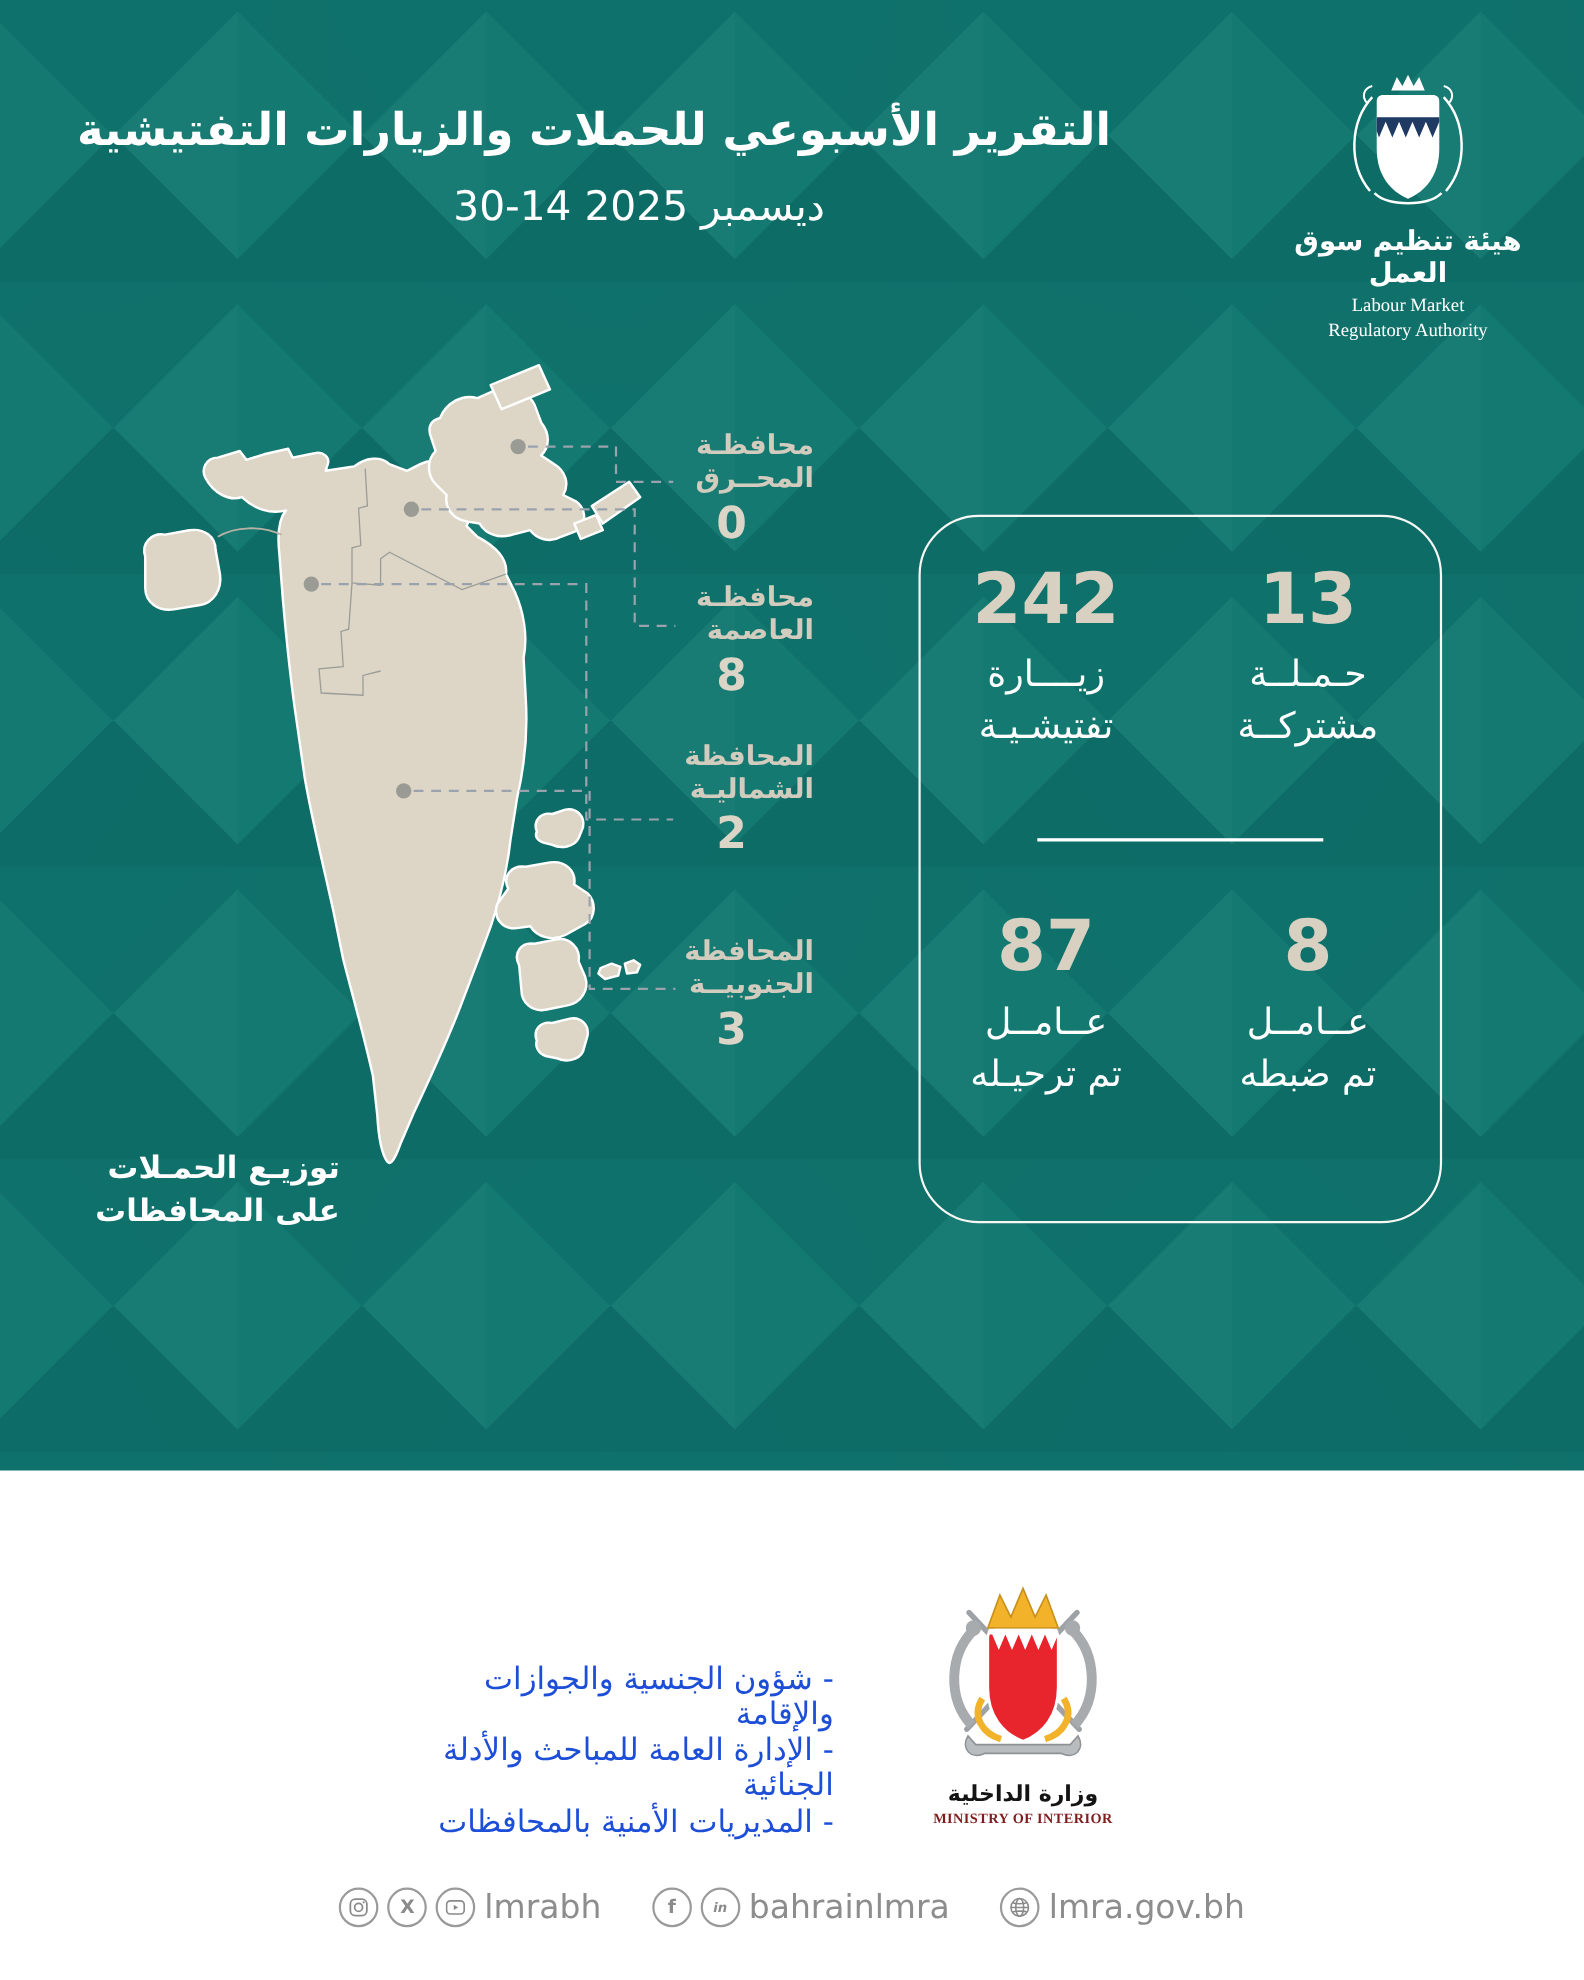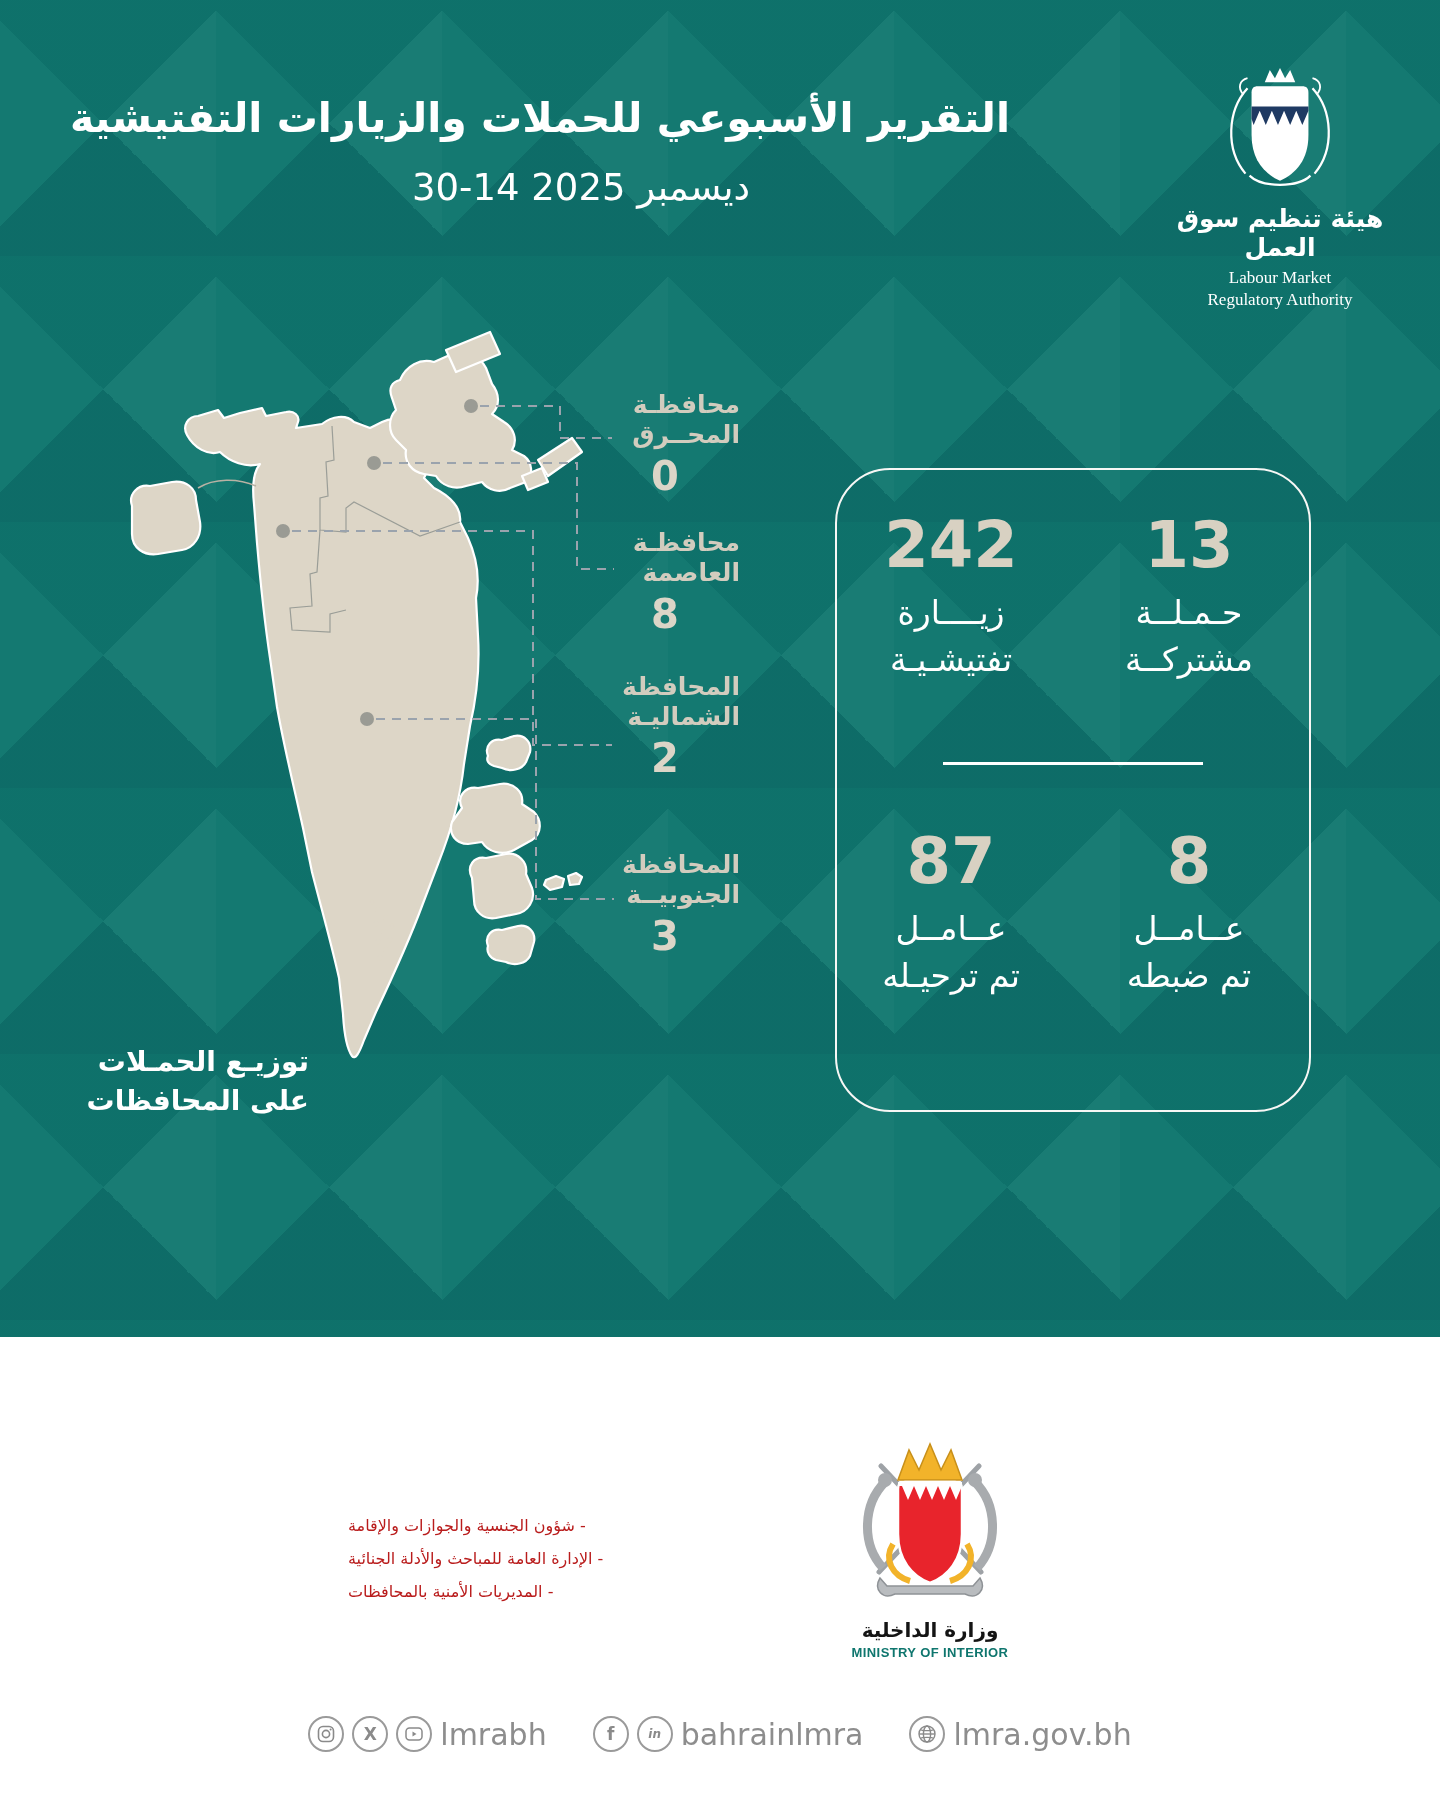--- a/index.html
+++ b/index.html
@@ -33,24 +33,24 @@
   .stat-label{font-size:33px;color:#ffffff;line-height:47px;margin-top:10px;font-weight:500;}
   .stat-divider{position:absolute;left:106px;top:292px;width:260px;height:3px;background:#ffffff;}
   .cell-tr{left:246px;top:42px;} .cell-tl{left:8px;top:42px;}
   .cell-br{left:246px;top:358px;} .cell-bl{left:8px;top:358px;}
   
   .white-sec{position:absolute;left:0;top:1337px;width:1440px;height:463px;background:#ffffff;}
   .badge{position:absolute;left:566px;top:1358px;border:3px solid #1d3a66;border-radius:45px;
          padding:7px 30px 9px;color:#1d3a66;font-size:30px;font-weight:bold;direction:rtl;background:#fff;}
   .moi{position:absolute;left:830px;top:1440px;width:200px;text-align:center;}
   .moi-ar{font-size:20px;font-weight:bold;color:#141414;margin-top:2px;}
-  .moi-en{font-size:13px;font-weight:bold;color:#0f766e;letter-spacing:0.4px;margin-top:3px;
-          font-family:Liberation Sans, sans-serif;}
-  .agency-list{position:absolute;left:348px;top:1510px;width:410px;direction:rtl;text-align:left;
-               color:#b91c1c;font-size:16px;line-height:32px;}
+  .moi-en{font-size:13px;font-weight:bold;color:#7f1d1d;letter-spacing:0.4px;margin-top:3px;
+          font-family:Liberation Serif, serif;}
+  .agency-list{position:absolute;left:348px;top:1510px;width:410px;direction:rtl;text-align:right;
+               color:#1d4ed8;font-size:28px;line-height:32px;}
   .agency-item{margin-bottom:1px;}
   
   .footer{position:absolute;left:0;top:1716px;width:1440px;display:flex;justify-content:center;
           align-items:center;gap:12px;color:#8d8d8d;}
   .fgroup{display:flex;align-items:center;gap:8px;}
   .fgap{width:22px;}
   .fi{width:36px;height:36px;border:2px solid #9a9a9a;border-radius:50%;display:flex;
       align-items:center;justify-content:center;box-sizing:border-box;color:#8a8a8a;
       font-weight:bold;flex:0 0 auto;}
   .fi-letter{font-size:17px;line-height:1;}

